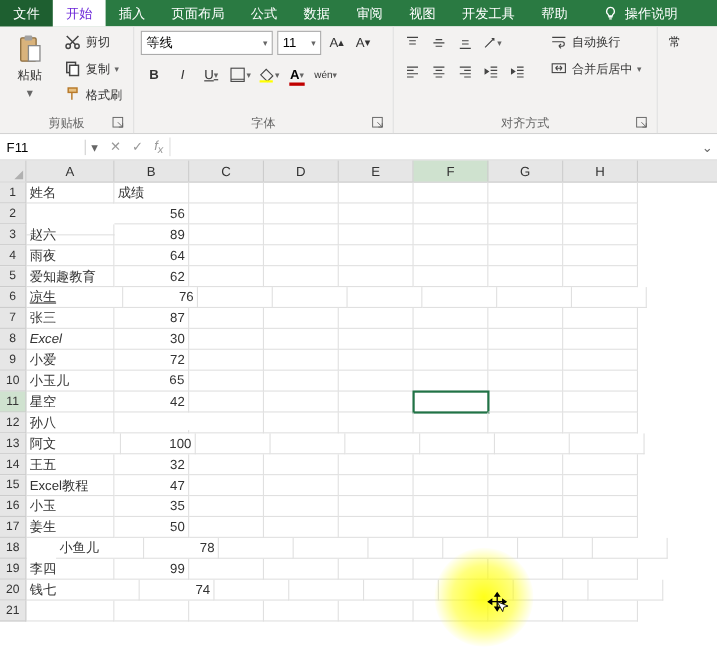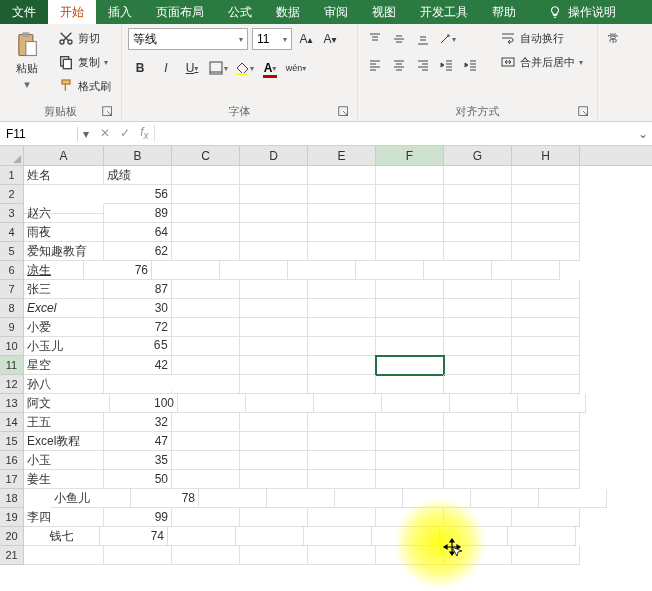--- a/index.html
+++ b/index.html
@@ -2,21 +2,21 @@
 <html><head>
 <meta charset="utf-8">
 <style>
 * { margin: 0; padding: 0; box-sizing: border-box; font-family: "Microsoft YaHei", "Segoe UI", sans-serif; }
 body { width: 652px; height: 591px; overflow: hidden; background: #fff; font-size: 12px; color: #333; position: relative; }
 
 
 .tabs { display: flex; background: #2a7a42; color: #fff; height: 24px; align-items: stretch; }
 .tab { padding: 0 12px; display: flex; align-items: center; font-size: 12px; cursor: pointer; }
 .tab.file { background: #1e5f30; }
-.tab.active { background: #fff; color: #c2410c; }
+.tab.active { background: #fff; color: #6d28d9; }
 .tab.help-area { margin-left: 8px; display: flex; align-items: center; gap: 6px; }
 .bulb { width: 14px; height: 14px; }
 
 
 .ribbon { display: flex; background: #f3f2f1; border-bottom: 1px solid #d0d0d0; height: 98px; }
 .group { display: flex; flex-direction: column; border-right: 1px solid #e0e0e0; padding: 4px 6px 2px; }
 .group-body { flex: 1; display: flex; align-items: flex-start; gap: 6px; }
 .group-label { text-align: center; font-size: 11px; color: #666; padding-top: 2px; position: relative; }
 .group-launcher { position: absolute; right: 0; bottom: 0; width: 14px; height: 14px; }
 
@@ -374,21 +374,21 @@
         <div class="cell num" style="width: 68px;">62</div>
         <div class="cell txt" style="width: 68px;"></div>
         <div class="cell txt" style="width: 68px;"></div>
         <div class="cell txt" style="width: 68px;"></div>
         <div class="cell txt" style="width: 68px;"></div>
         <div class="cell txt" style="width: 68px;"></div>
         <div class="cell txt" style="width: 68px;"></div>
       </div>
       <div class="row">
         <div class="rh">6</div>
-        <div class="cell txt" style="width: 60px; text-decoration: underline;">凉生</div>
+        <div class="cell txt" style="width: 88px; text-decoration: underline;">凉生</div>
         <div class="cell num" style="width: 68px;">76</div>
         <div class="cell txt" style="width: 68px;"></div>
         <div class="cell txt" style="width: 68px;"></div>
         <div class="cell txt" style="width: 68px;"></div>
         <div class="cell txt" style="width: 68px;"></div>
         <div class="cell txt" style="width: 68px;"></div>
         <div class="cell txt" style="width: 68px;"></div>
       </div>
       <div class="row">
         <div class="rh">7</div>
@@ -528,21 +528,21 @@
         <div class="cell num" style="width: 68px;">99</div>
         <div class="cell txt" style="width: 68px;"></div>
         <div class="cell txt" style="width: 68px;"></div>
         <div class="cell txt" style="width: 68px;"></div>
         <div class="cell txt" style="width: 68px;"></div>
         <div class="cell txt" style="width: 68px;"></div>
         <div class="cell txt" style="width: 68px;"></div>
       </div>
       <div class="row">
         <div class="rh">20</div>
-        <div class="cell txt" style="width: 76px; text-align: center;">钱七</div>
+        <div class="cell txt" style="width: 103px;">钱七</div>
         <div class="cell num" style="width: 68px;">74</div>
         <div class="cell txt" style="width: 68px;"></div>
         <div class="cell txt" style="width: 68px;"></div>
         <div class="cell txt" style="width: 68px;"></div>
         <div class="cell txt" style="width: 68px;"></div>
         <div class="cell txt" style="width: 68px;"></div>
         <div class="cell txt" style="width: 68px;"></div>
       </div>
       <div class="row">
         <div class="rh">21</div>

